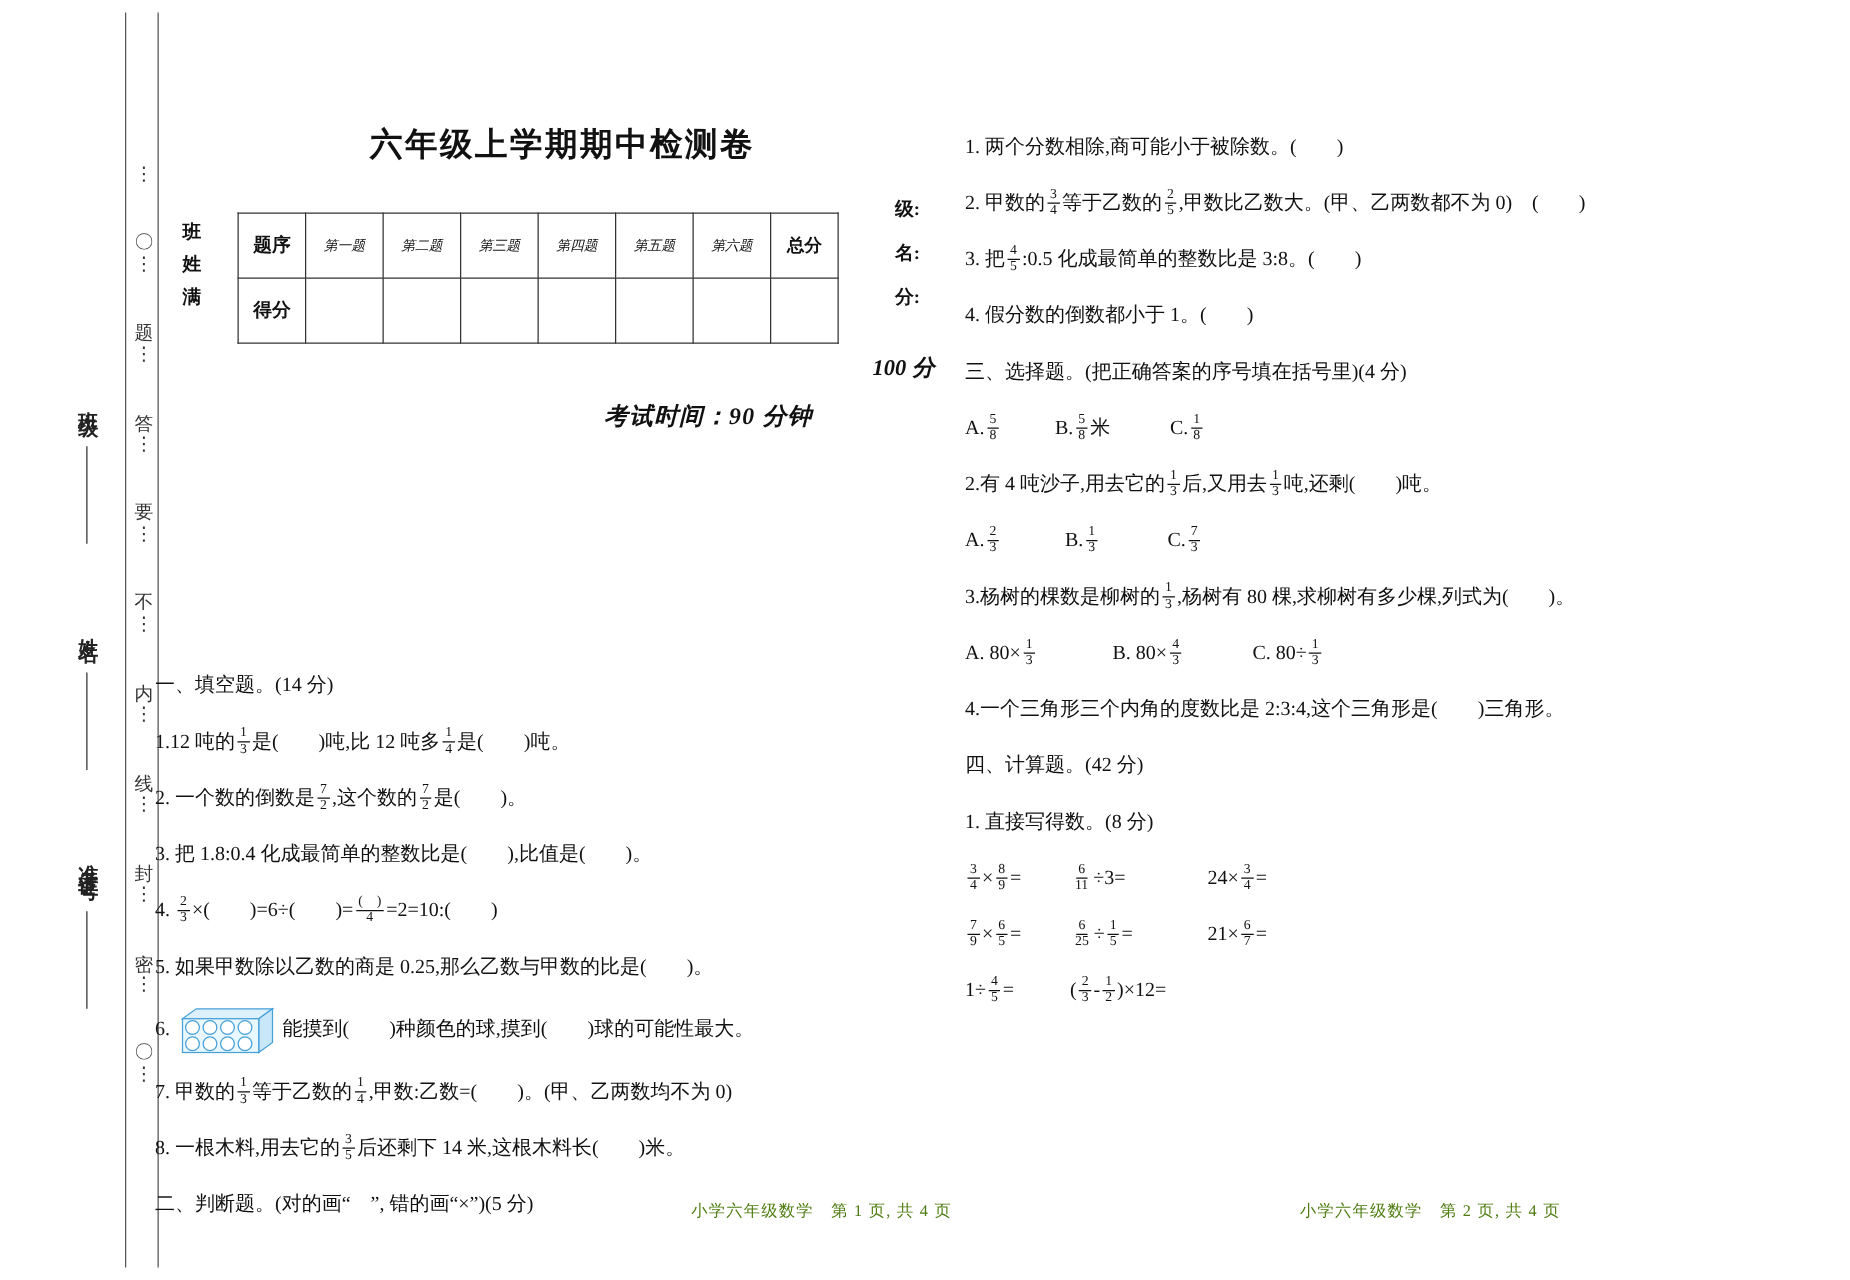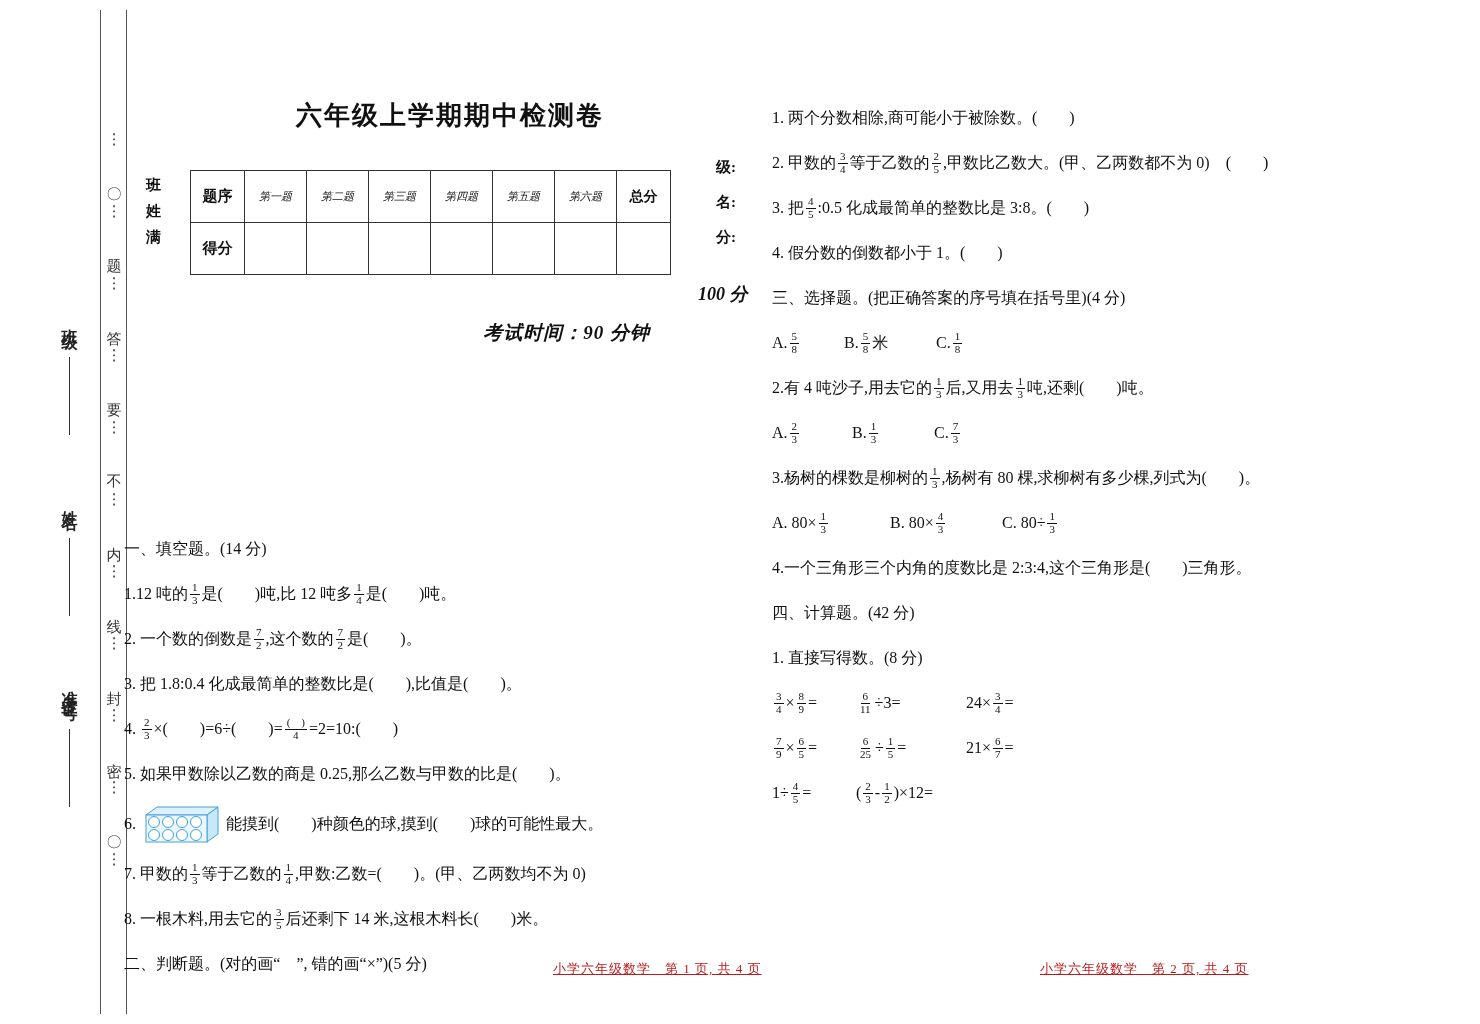--- a/index.html
+++ b/index.html
@@ -35,21 +35,21 @@
   .score-table .total{width:54px;font-size:14px;font-weight:700;}
   .exam-time{position:absolute;left:250px;top:320px;width:400px;text-align:right;
     font-size:19px;font-weight:700;font-style:italic;letter-spacing:1px;}
 
   
   .body1{position:absolute;left:124px;top:518px;width:632px;font-size:16px;margin-top:16px;}
   .body2{position:absolute;left:772px;top:103px;width:540px;font-size:16px;}
   .body1 p,.body2 p{margin:0 0 15px 0;line-height:30px;min-height:30px;}
   .q6{display:flex;align-items:center;gap:3px;}
   .box-svg{flex:0 0 auto;margin:0 2px;}
-  .footer{position:absolute;top:960px;font-size:13px;letter-spacing:1px;color:#b91c1c;text-decoration:underline;}
+  .footer{position:absolute;top:960px;font-size:13px;letter-spacing:1px;color:#4d7c0f;}
   .f1{left:553px;}
   .f2{left:1040px;}
 
   
   .opts{display:flex;align-items:center;}
   .opts .opt{display:inline-block;}
   .o1 .opt:nth-child(1){width:72px}
   .o1 .opt:nth-child(2){width:92px}
   .o2 .opt:nth-child(1){width:80px}
   .o2 .opt:nth-child(2){width:82px}

